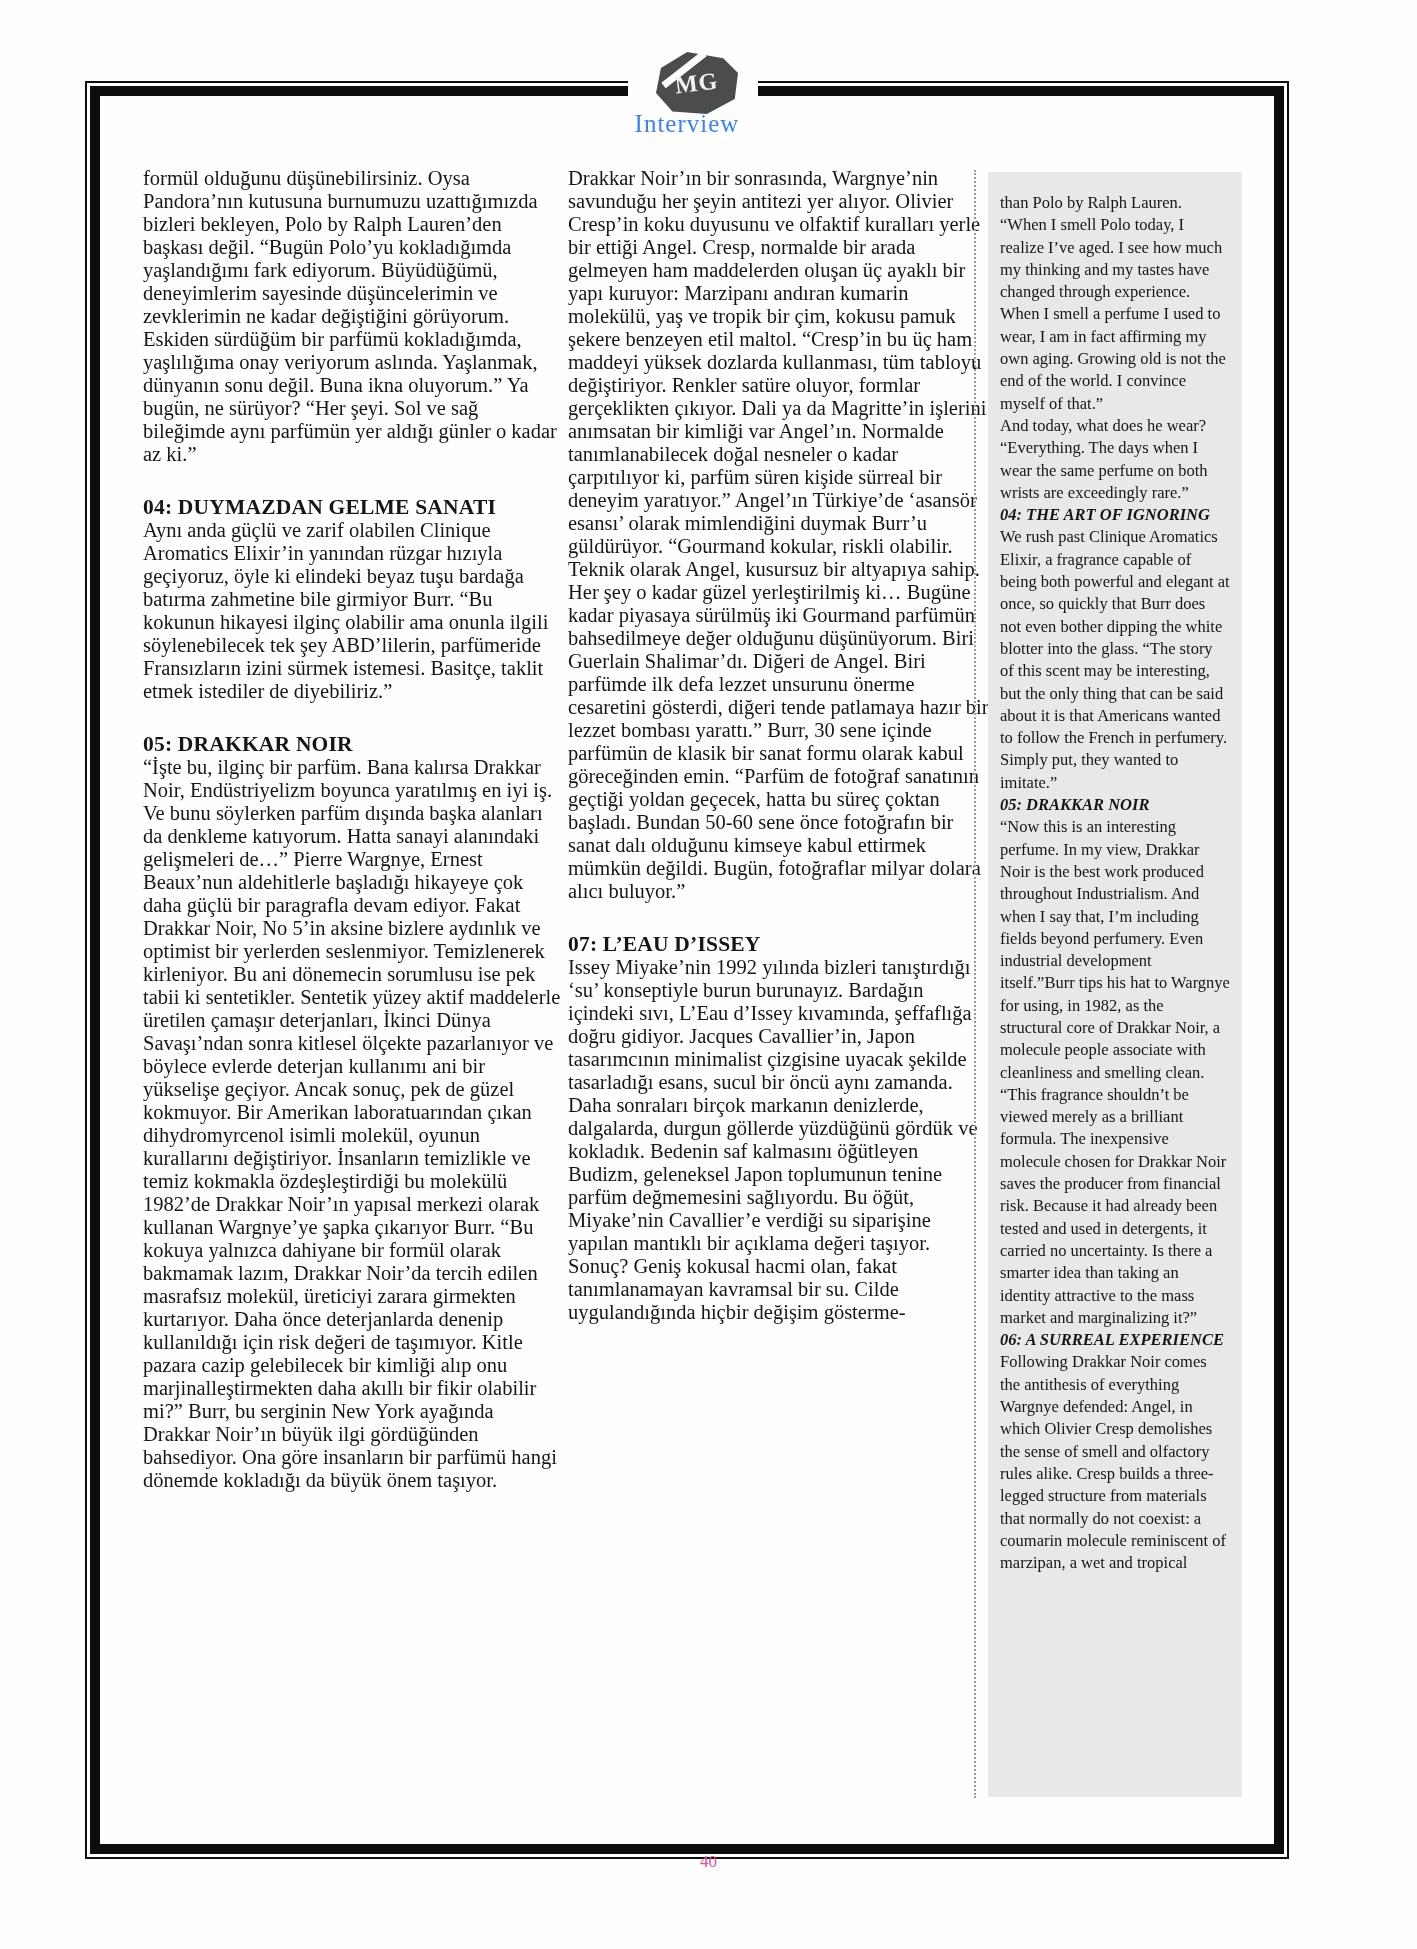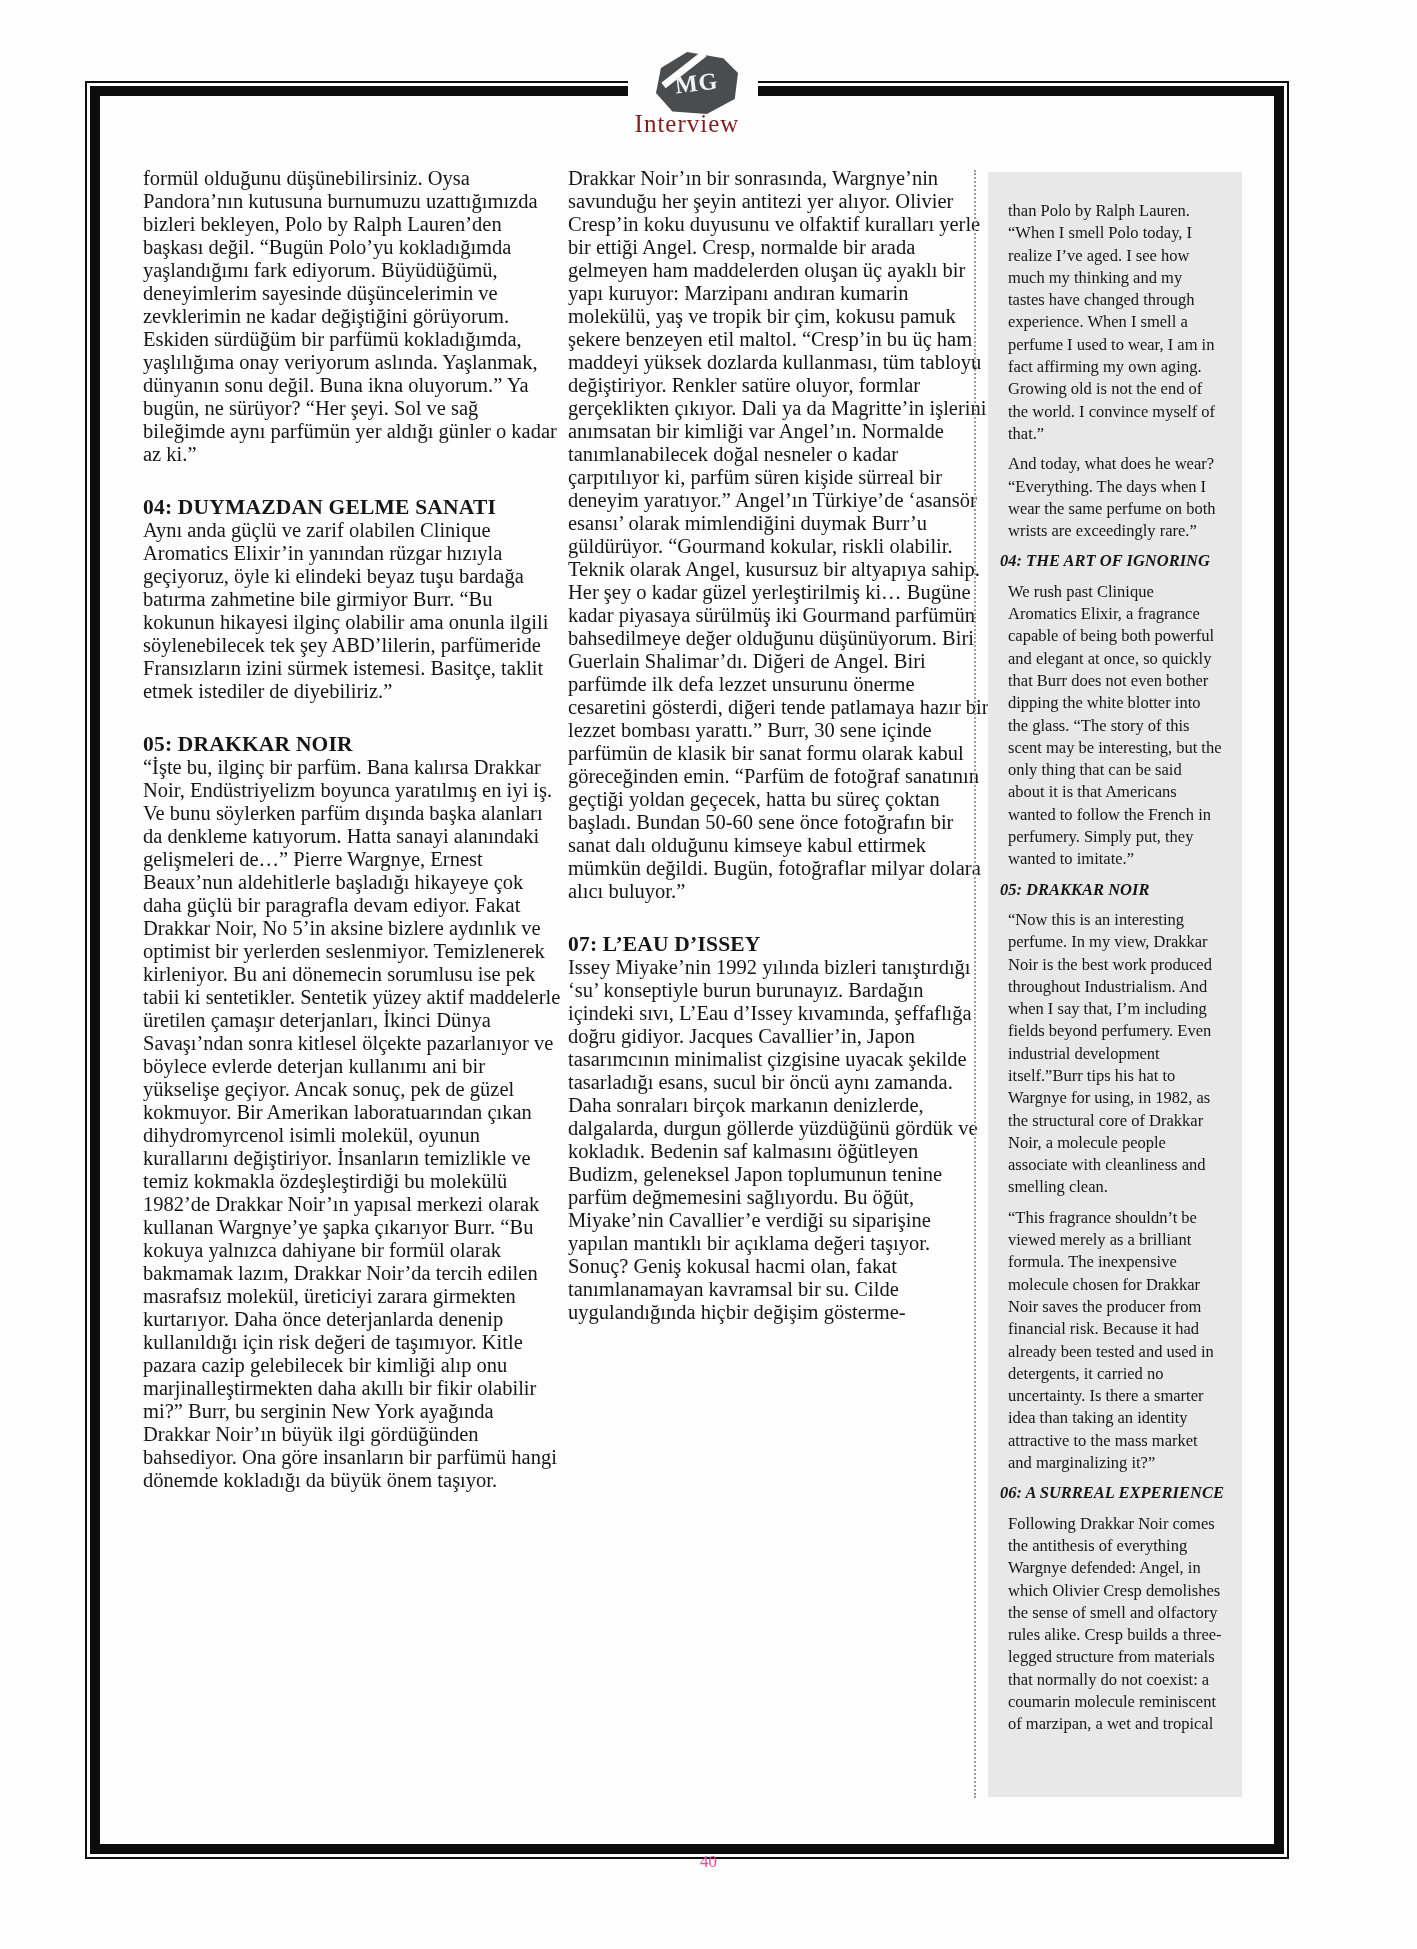--- a/index.html
+++ b/index.html
@@ -27,39 +27,39 @@
   .logo-slash {
     position:absolute; left:2px; top:14px; width:52px; height:7px; background:#fffefe;
     transform:rotate(-38deg);
   }
   .logo-text {
     position:relative; color:#f2f2f2; font-size:24px; font-weight:bold;
     transform:rotate(-7deg); letter-spacing:1px;
   }
   .section-label {
     position:absolute; left:90px; top:110px; width:1194px; text-align:center;
-    font-size:25px; color:#7f1d1d; letter-spacing:1px;
+    font-size:25px; color:#3b82f6; letter-spacing:1px;
   }
   
   .maincol { position:absolute; top:167px; width:422px; font-size:20.5px; line-height:23px; }
   .col-left   { left:143px; }
   .col-middle { left:568px; }
   .maincol .heading { font-weight:bold; margin-top:30px; font-size:21.5px; letter-spacing:.2px; }
   .maincol .para { margin:0; }
   .divider {
     position:absolute; left:974px; top:170px; height:1628px; width:0;
     border-left:2px dotted #9a9a9a;
   }
   .sidebar {
     position:absolute; left:988px; top:172px; width:230px; height:1585px;
     background:#e8e8e8; padding:20px 12px 20px 12px;
     font-size:16.5px; line-height:22.3px;
   }
   .sidebar .heading { font-weight:bold; margin:0;font-style:italic; }
-  .sidebar .para { margin:8px; }
+  .sidebar .para { margin:0; }
   .folio {
     position:absolute; left:0; top:1852px; width:1417px; text-align:center;
     font-size:17px; color:#ec4899;
   }
 </style>
 </head>
 <body>
 
 <div class="page">
 

